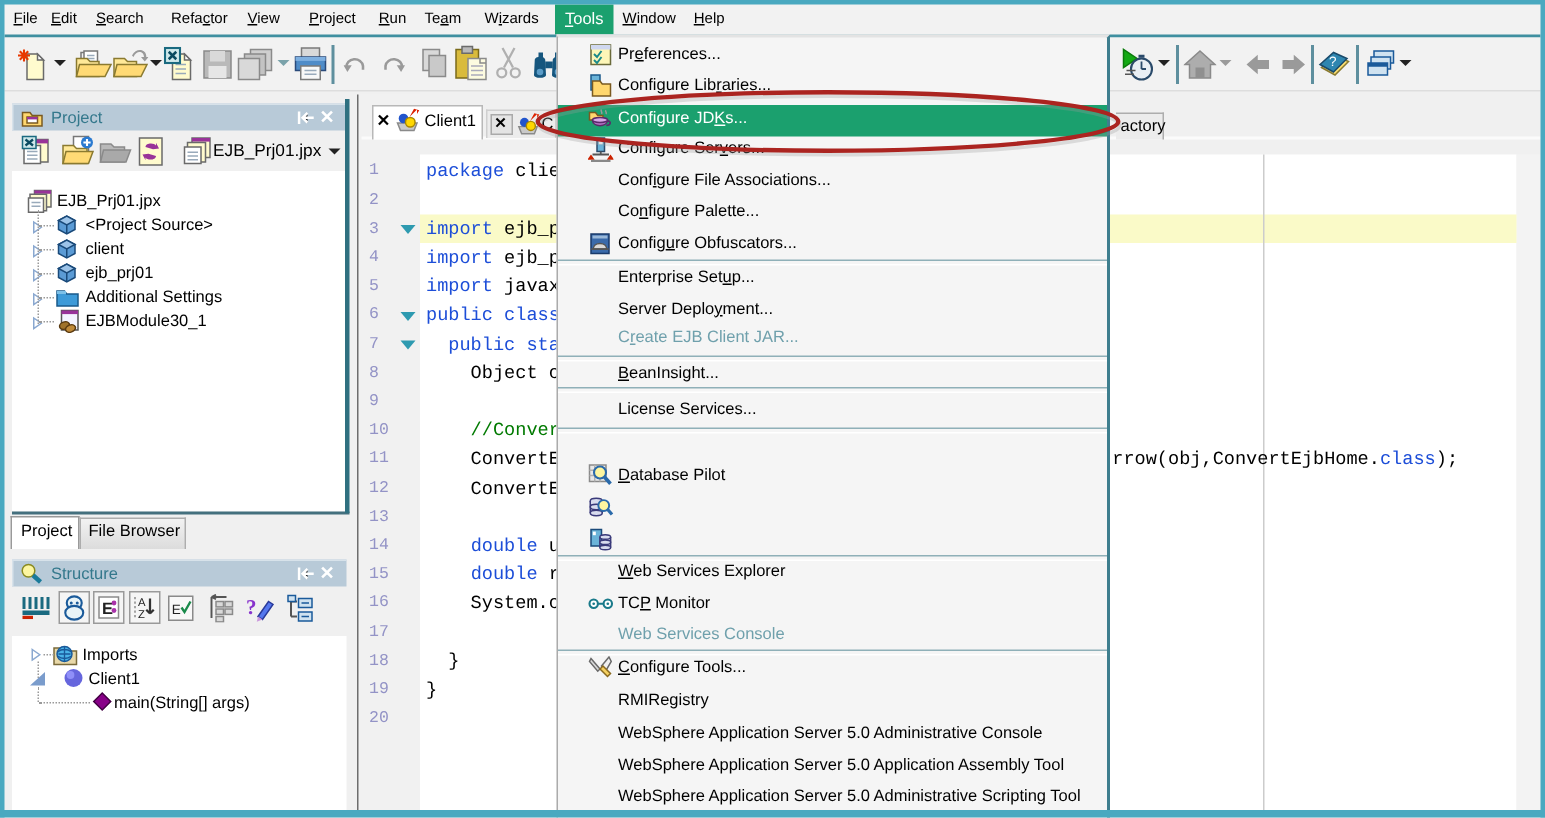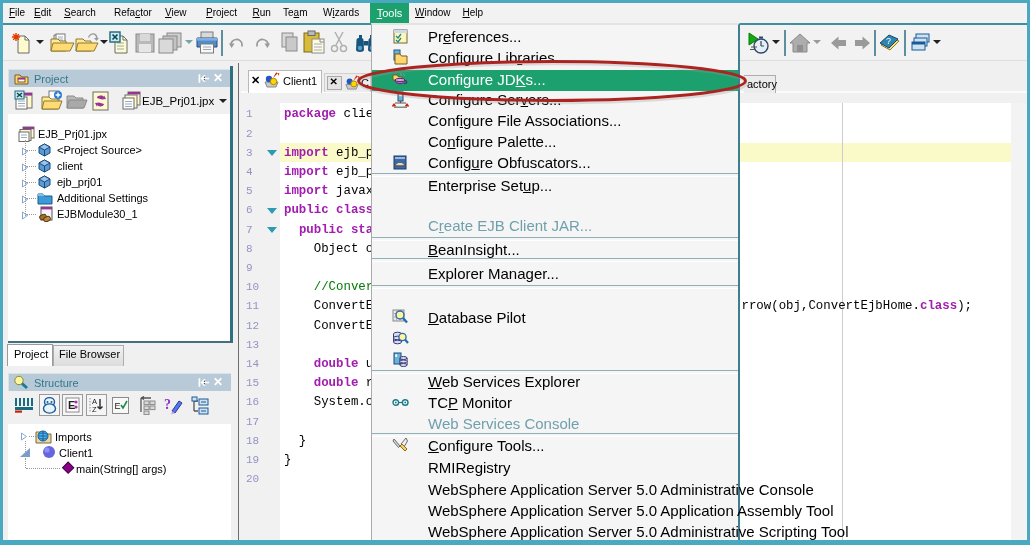--- a/index.html
+++ b/index.html
@@ -32,28 +32,28 @@
 .tico{position:absolute;}
 .arr-c{position:absolute;width:8px;height:9px;}
 
 #edgut{left:238px;top:63px;width:42px;height:477px;background:#f1f1f1;border-left:1.5px solid #6d6d6d;box-sizing:border-box;}
 #edwhite{left:280px;top:103px;width:731px;height:437px;background:#ffffff;}
 #scrl{left:1011px;top:103px;width:16px;height:437px;background:#f3f3f3;}
 #yellow{left:280px;top:143px;width:731px;height:19px;background:#fafac8;}
 #margin{left:842px;top:103px;width:1px;height:437px;background:#cccccc;}
 .lnum{position:absolute;left:246px;font-size:11px;font-family:"Liberation Mono",monospace;color:#9393c6;line-height:19.2px;height:19.2px;}
 .cl{position:absolute;left:284px;width:87px;overflow:hidden;font-size:12.4px;font-family:"Liberation Mono",monospace;line-height:19.2px;height:19.2px;white-space:pre;color:#000;}
-.kw{color:#a21caf;font-weight:bold;}
+.kw{color:#1d4ed8;font-weight:normal;}
 .cm{color:#007a00;}
 .fold{position:absolute;left:267px;width:0;height:0;border-left:5px solid transparent;border-right:5px solid transparent;border-top:6px solid #2e9ab0;}
 
 .etab{position:absolute;font-size:11px;}
 
 #popup{left:371px;top:23px;width:369px;height:522px;background:#f5f5f5;border-left:1px solid #ababab;border-top:2px solid #e3e3e3;border-right:2px solid #3e7e8e;box-sizing:border-box;}
-.mi{position:absolute;left:16px;width:366px;height:21px;line-height:21px;font-size:15px;color:#000;white-space:pre;}
+.mi{position:absolute;left:0;width:366px;height:21px;line-height:21px;font-size:11px;color:#000;white-space:pre;}
 .mi span.t{position:absolute;left:40px;top:0;}
 .mi.dis{color:#6fa0ac;}
 .msep{position:absolute;left:0;width:366px;height:2px;border-top:1px solid #8fb0b8;border-bottom:1px solid #ffffff;}
 #greenrow{position:absolute;left:0px;top:44.5px;width:366px;height:21px;background:#1ba06e;}
 u{text-underline-offset:1px;}
 .mico{position:absolute;left:20px;top:2px;width:17px;height:17px;}
 </style>
 </head>
 <body>
 <div id="root">
@@ -507,25 +507,26 @@
 <div id="greenrow"></div>
 <div class="mi" style="top:0.5px;"><span class="t">Pr<u>e</u>ferences...</span></div>
 <div class="mi" style="top:21.5px;"><span class="t">Configure Lib<u>r</u>aries...</span></div>
 <div class="mi" style="top:44px;color:#ffffff;"><span class="t">Configure JD<u>K</u>s...</span></div>
 <div class="mi" style="top:64px;"><span class="t">Configure Ser<u>v</u>ers...</span></div>
 <div class="mi" style="top:85px;"><span class="t">Conf<u>i</u>gure File Associations...</span></div>
 <div class="mi" style="top:105.5px;"><span class="t">Co<u>n</u>figure Palette...</span></div>
 <div class="mi" style="top:126.5px;"><span class="t">Config<u>u</u>re Obfuscators...</span></div>
 <div class="msep" style="top:148px;"></div>
 <div class="mi" style="top:149.5px;"><span class="t">Enterprise Set<u>u</u>p...</span></div>
+<div class="mi" style="top:170.5px;"><span class="t">Server Deplo<u>y</u>ment...</span></div>
 <div class="mi dis" style="top:190px;"><span class="t">C<u>r</u>eate EJB Client JAR...</span></div>
 <div class="msep" style="top:212px;"></div>
 <div class="mi" style="top:214px;"><span class="t"><u>B</u>eanInsight...</span></div>
 <div class="msep" style="top:233px;"></div>
-<div class="mi" style="top:238px;"><span class="t">Explorer Manager...</span></div>
+<div class="mi" style="top:238px;"><span class="t">License Services...</span></div>
 <div class="msep" style="top:260px;"></div>
 <div class="mi" style="top:281.5px;"><span class="t"><u>D</u>atabase Pilot</span></div>
 <div class="msep" style="top:344.5px;"></div>
 <div class="mi" style="top:345.5px;"><span class="t"><u>W</u>eb Services Explorer</span></div>
 <div class="mi" style="top:366.5px;"><span class="t">TC<u>P</u> Monitor</span></div>
 <div class="mi dis" style="top:387.5px;"><span class="t">Web Services Console</span></div>
 <div class="msep" style="top:408px;"></div>
 <div class="mi" style="top:409.5px;"><span class="t"><u>C</u>onfigure Tools...</span></div>
 <div class="mi" style="top:431.5px;"><span class="t">RMIRegistry</span></div>
 <div class="mi" style="top:453.5px;"><span class="t">WebSphere Application Server 5.0 Administrative Console</span></div>

